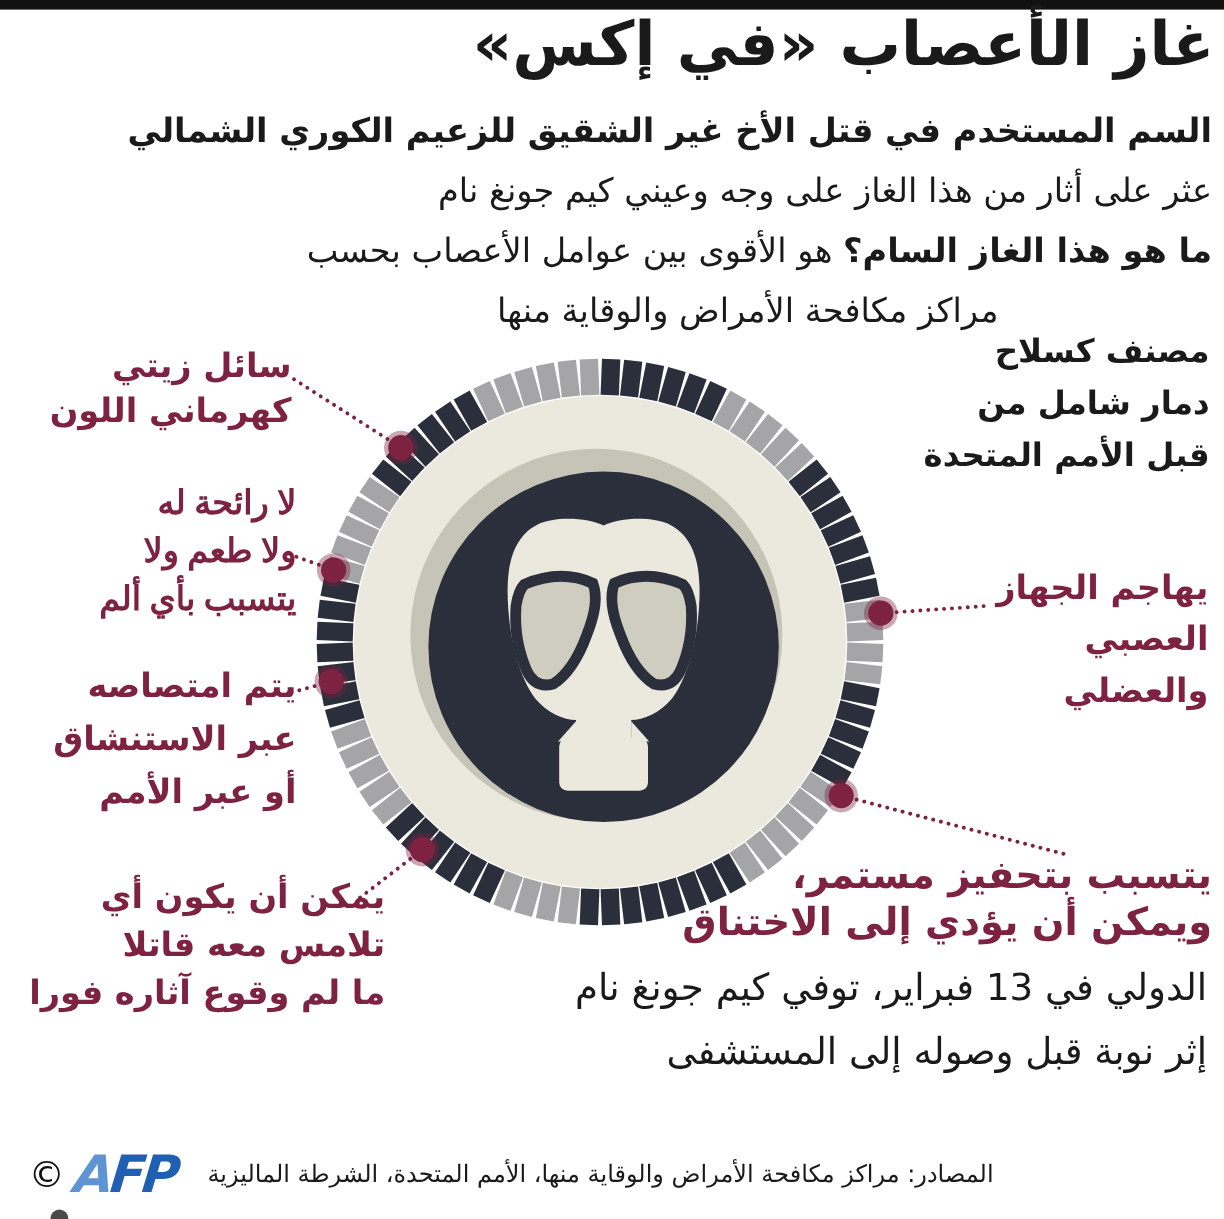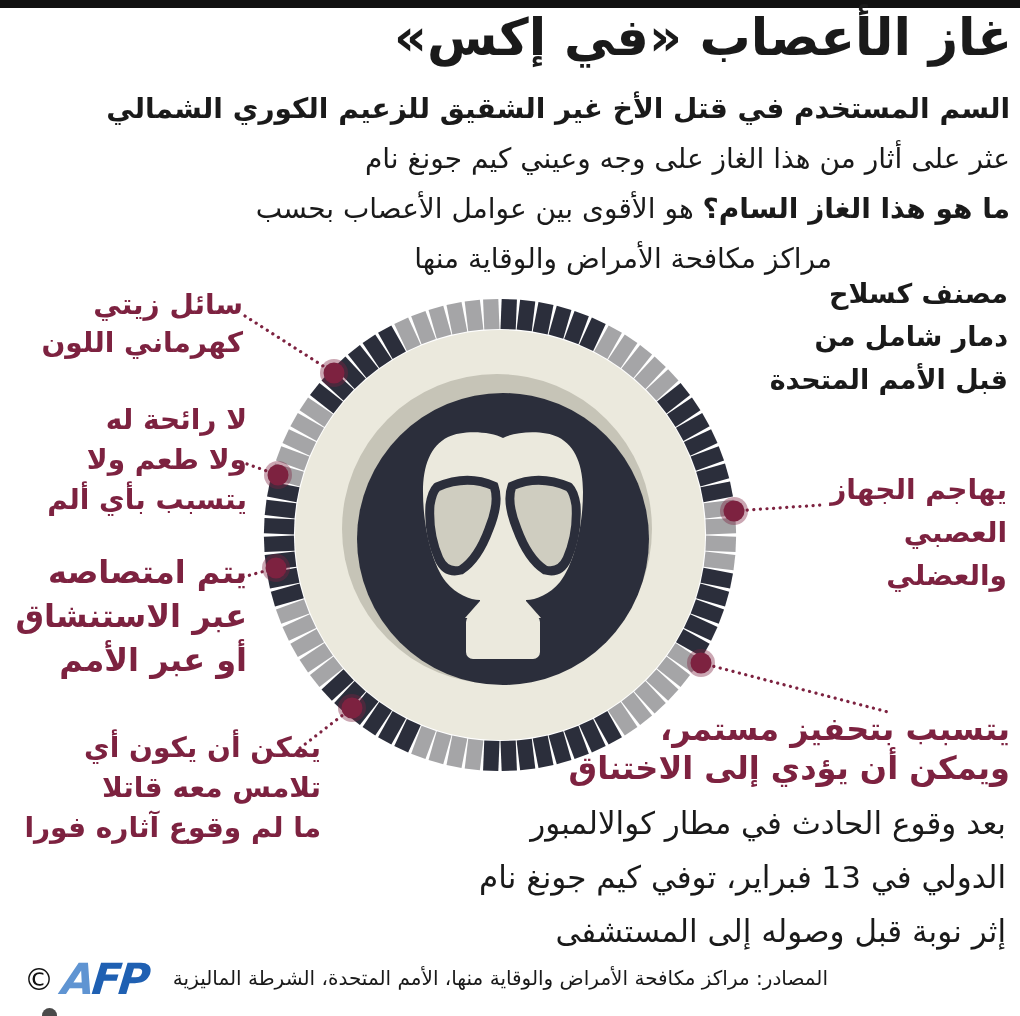--- a/index.html
+++ b/index.html
@@ -13,22 +13,22 @@
   }
   .abs{position:absolute;}
   .top-bar{left:0;top:0;width:1020px;height:8px;background:#111;}
   .title{right:8px;top:8px;font-size:51px;font-weight:bold;text-align:right;white-space:nowrap;letter-spacing:-1px;}
   .intro{right:10px;top:84px;text-align:right;font-size:28px;line-height:50px;white-space:nowrap;}
   .intro .b{font-weight:bold;}
   .intro .indent{margin-right:178px;}
   .classification{right:12px;top:272px;text-align:right;font-size:27px;font-weight:bold;line-height:43px;white-space:nowrap;}
   .callout{color:var(--maroon);font-weight:bold;text-align:right;white-space:nowrap;}
   .co-oily{right:777px;top:286px;font-size:28px;line-height:38px;}
-  .co-odorless{right:773px;top:400px;font-size:28px;line-height:40px;}
-  .co-absorbed{right:773px;top:550px;font-size:32px;line-height:44px;}
+  .co-odorless{right:773px;top:400px;font-size:28px;line-height:40px;font-family:Liberation Serif, serif;}
+  .co-absorbed{right:773px;top:550px;font-size:28px;line-height:44px;}
   .co-contact{right:699px;top:728px;font-size:28px;line-height:40px;}
   .co-attacks{right:13px;top:468px;font-size:28px;line-height:43px;}
   .co-stimulation{right:10px;top:710px;font-size:32px;line-height:39px;}
   .aftermath{right:14px;top:796px;text-align:right;font-size:31px;line-height:54px;white-space:nowrap;}
   .source{right:192px;top:966px;font-size:20px;white-space:nowrap;}
   .credit{left:24px;top:958px;direction:ltr;display:flex;align-items:center;gap:8px;}
   .credit .cc{font-size:30px;color:#111;}
   .credit .brand{font-size:43px;font-weight:900;font-style:italic;letter-spacing:-3px;transform:skewX(-6deg);color:var(--afp-blue);line-height:1;}
   .credit .brand .a{color:var(--afp-blue-light);}
   .partial-dot{left:42px;top:1008px;width:15px;height:15px;border-radius:50%;background:#4a4a4a;}
@@ -210,21 +210,20 @@
   <div>يهاجم الجهاز</div>
   <div>العصبي</div>
   <div>والعضلي</div>
 </div>
 <div class="abs callout co-stimulation">
   <div>يتسبب بتحفيز مستمر،</div>
   <div>ويمكن أن يؤدي إلى الاختناق</div>
 </div>
 
 <div class="abs aftermath">
-  <div>بعد وقوع الحادث في مطار كوالالمبور</div>
   <div>الدولي في 13 فبراير، توفي كيم جونغ نام</div>
   <div>إثر نوبة قبل وصوله إلى المستشفى</div>
 </div>
 
 <div class="abs source">المصادر: مراكز مكافحة الأمراض والوقاية منها، الأمم المتحدة، الشرطة الماليزية</div>
 <div class="abs credit">
   <span class="cc">©</span>
   <span class="brand"><span class="a">A</span><span>FP</span></span>
 </div>
 <div class="abs partial-dot"></div>

